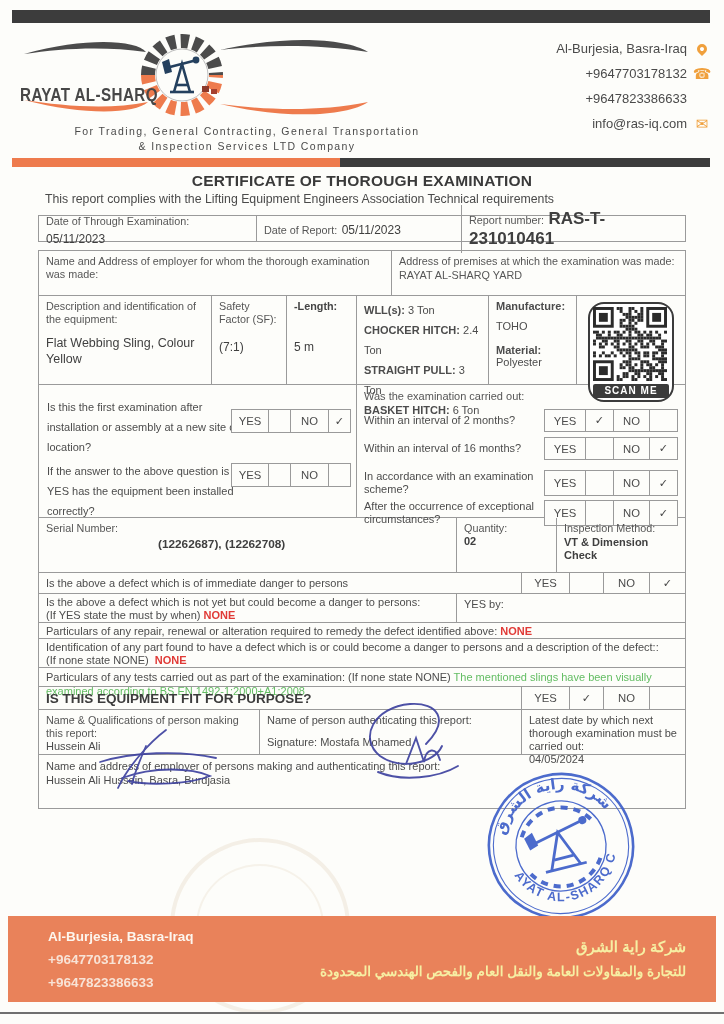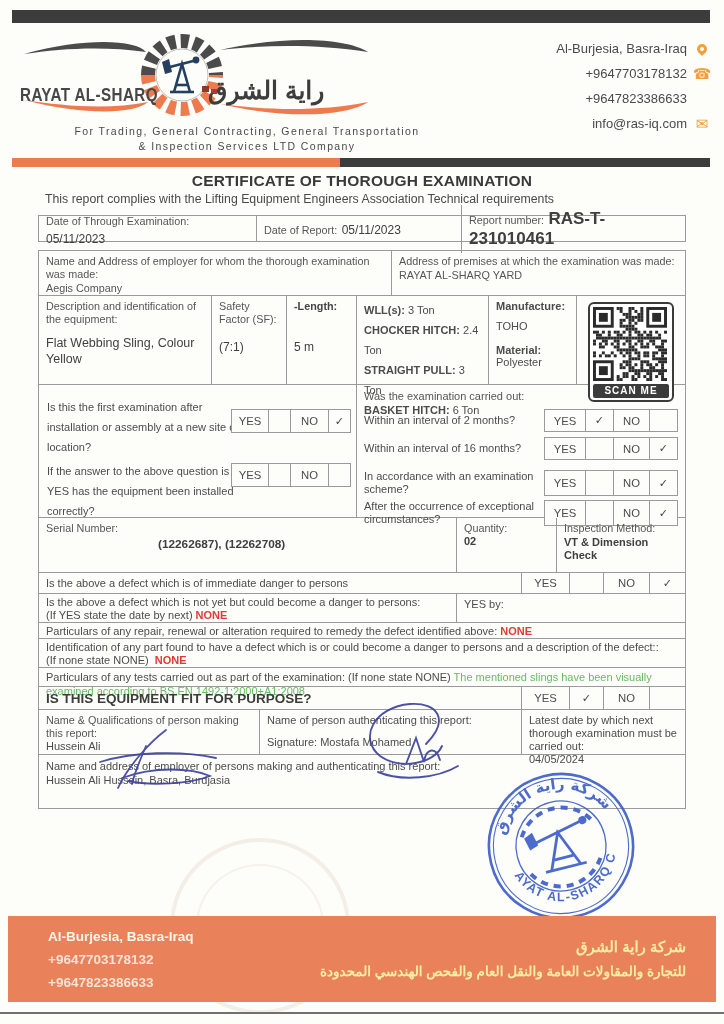--- a/index.html
+++ b/index.html
@@ -67,21 +67,21 @@
     justify-content:center; font-size:11.3px; color:#4c4c4c; }
   .yn .c:first-child { border-left:none;text-align:right; }
   .chkmark { color:#555; font-size:13px; }.gw34{width:34px}.gw40{width:40px}.gw28{width:28px}
   .gw48{width:48px}.gw36{width:36px}.gw46{width:46px}
   .yn.h24g { height:24px; } .yn.h23g { height:23px; } .yn.hfull { border:none; height:100%; }
   .yn.hfull .c { border-left:1px solid #9a9a9a; height:100%; }
   .exrow { display:flex; align-items:center; }
   .exq { flex:1; line-height:13px; padding-right:4px; }
   
   .qrwrap { display:flex; justify-content:center; align-items:flex-start; height:100%; padding-top:2px; }
-  .qrbox { width:86px; border:2px solid #3b3b3b; border-radius:6px; padding:3px 3px 2px; background:#fff; }
+  .qrbox { width:86px; border:2px solid #3b3b3b; border-radius:16px; padding:3px 3px 2px; background:#fff; }
   .scanme { background:#3b3b3b; color:#fff; font-size:10px; font-weight:bold; text-align:center;
     padding:1px 0 2px; letter-spacing:1px; border-radius:2px; margin-top:1px; }
   
   .sig { position:absolute; pointer-events:none; }
   .stamp { position:absolute; left:476px; top:766px; width:170px; height:160px; opacity:.92; }
   .wm { position:absolute; border-radius:50%; pointer-events:none; }
   .wm1 { left:170px; top:838px; width:180px; height:176px; border:4px solid rgba(214,193,158,.22); }
   .wm2 { left:196px; top:864px; width:128px; height:124px; border:2px solid rgba(214,193,158,.18); }
   
   .footer { position:absolute; left:8px; top:916px; width:708px; height:86px; background:#E9825A;
@@ -119,21 +119,20 @@
         <path d="M154,64 L178,64"></path>
         <path d="M150,40 L181,32"></path>
       </g>
       <path d="M146,34 L153,31 L156,44 L149,46 Z" fill="#24405e"></path>
       <circle cx="180" cy="32" r="3.4" fill="#24405e"></circle>
 
       <rect x="186" y="58" width="7" height="6" fill="#8E3A2B"></rect>
       <rect x="195" y="61" width="6" height="5" fill="#A6402E"></rect>
     </svg>
     <div class="logo-en">RAYAT AL-SHARQ</div>
-    <div class="logo-ar">راية الشرق</div>
     <div class="tagline">
       <div>For Trading, General Contracting, General Transportation</div>
       <div>&amp; Inspection Services LTD Company</div>
     </div>
   </div>
 
   <div class="contacts">
     <div class="contact-line">
       <span>Al-Burjesia, Basra-Iraq</span>
       <span class="cicon">
@@ -175,21 +174,20 @@
       <span class="lab">Report number:</span>
       <span class="val b" style="font-size:17px">RAS-T-231010461</span>
     </div>
   </div>
 
   <div class="doc">
 
     <div class="row h46">
       <div class="cell w352">
         <div class="lab">Name and Address of employer for whom the thorough examination was made:</div>
-        <div class="lab" style="margin-top:1px">Aegis Company</div>
       </div>
       <div class="cell flex1 bl">
         <div class="lab">Address of premises at which the examination was made:</div>
         <div class="lab" style="margin-top:1px">RAYAT AL-SHARQ YARD</div>
       </div>
     </div>
 
     <div class="row h90">
       <div class="cell w172">
         <div class="lab">Description and identification of the equipment:</div>
@@ -546,21 +544,21 @@
         <div class="c gw34"></div>
         <div class="c gw46">NO</div>
         <div class="c gw36 chkmark">✓</div>
       </div>
     </div>
 
     <div class="row h30">
       <div class="cell w417" style="line-height:13px;padding-top:2px">
         <div>Is the above a defect which is not yet but could become a danger to persons:</div>
         <div>
-          <span>(If YES state the date by next)</span>
+          <span>(If YES state the must by when)</span>
           <span class="red">NONE</span>
         </div>
       </div>
       <div class="cell flex1 bl">YES by:</div>
     </div>
 
     <div class="row h17">
       <div class="cell flex1" style="padding-top:2px">
         <span>Particulars of any repair, renewal or alteration required to remedy the defect identified above:</span>
         <span class="red">NONE</span>

